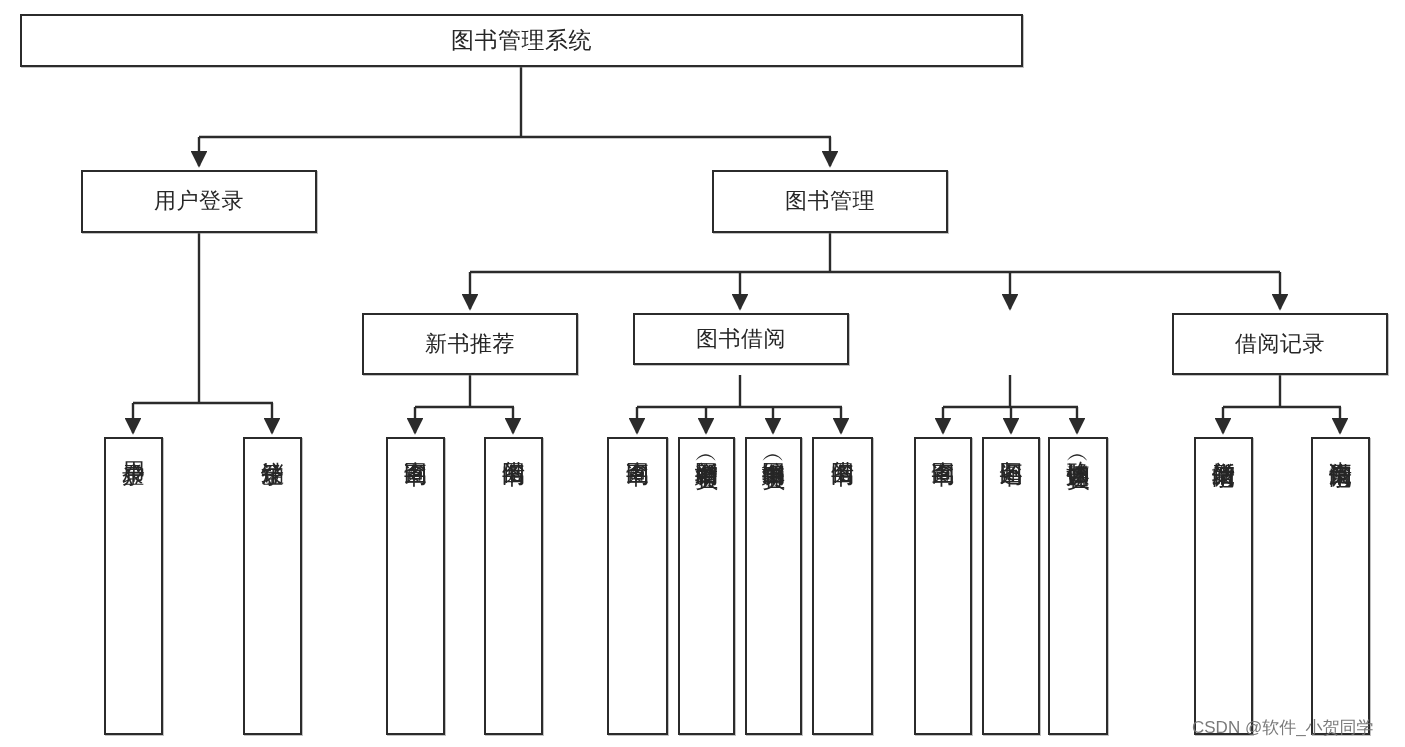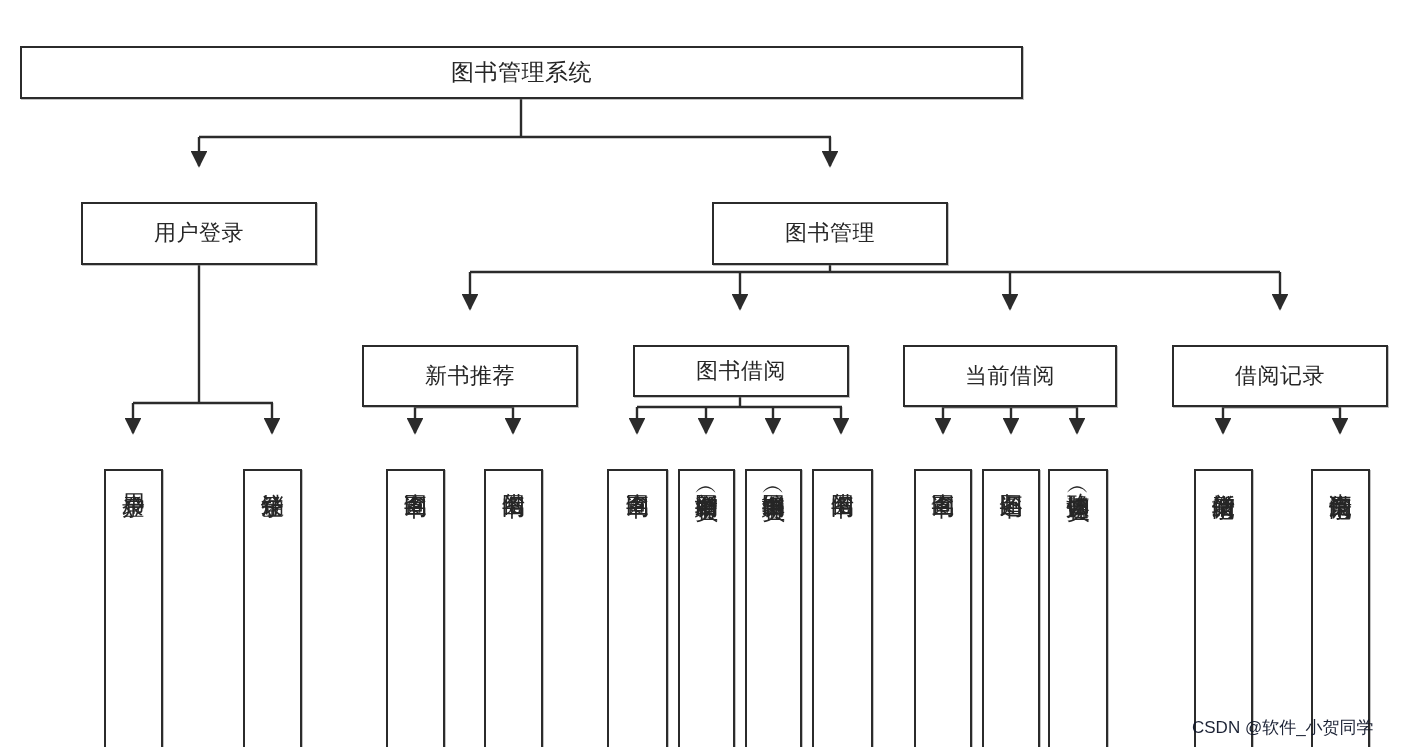--- a/index.html
+++ b/index.html
@@ -28,21 +28,20 @@
   }
   .node {
     position: absolute;
     box-sizing: border-box;
     background: #ffffff;
     border: 2px solid #2b2b2b;
     display: flex;
     align-items: center;
     justify-content: center;
     box-shadow: 1px 1px 0 rgba(120,120,120,0.45);
-    margin-top: 32px;
   }
   .node-label {
     color: #262626;
     text-align: center;
     line-height: 1.02;
     letter-spacing: 0.5px;
     white-space: nowrap;
   }
   
   .node.horiz .node-label {
@@ -59,21 +58,21 @@
   }
   .node.vert .node-label {
     writing-mode: vertical-rl;
     text-orientation: upright;
     font-size: 23px;
     line-height: 1.0;
     letter-spacing: 1px;
   }
   #watermark {
     position: absolute;
-    color: #0f172a;
+    color: #737373;
     font-size: 17px;
     white-space: nowrap;
     opacity: 0.95;
   }
 </style>
 </head>
 <body>
 
 <div id="diagram-canvas">
 
@@ -137,23 +136,20 @@
   <div class="node horiz" style="left:362px; top:313px; width:216px; height:62px;">
     <span class="node-label">新书推荐</span>
   </div>
 
   <div class="node horiz" style="left:712px; top:170px; width:236px; height:63px;">
     <span class="node-label">图书管理</span>
   </div>
   <div class="node horiz" style="left:633px; top:313px; width:216px; height:52px;">
     <span class="node-label">图书借阅</span>
   </div>
-  <div class="node horiz" style="left:903px; top:313px; width:214px; height:62px;">
-    <span class="node-label">当前借阅</span>
-  </div>
   <div class="node horiz" style="left:1172px; top:313px; width:216px; height:62px;">
     <span class="node-label">借阅记录</span>
   </div>
 
   <div class="node vert" style="left:104px; top:437px; width:59px; height:298px;">
     <span class="node-label">用户登录</span>
   </div>
   <div class="node vert" style="left:243px; top:437px; width:59px; height:298px;">
     <span class="node-label">注销登录</span>
   </div>

